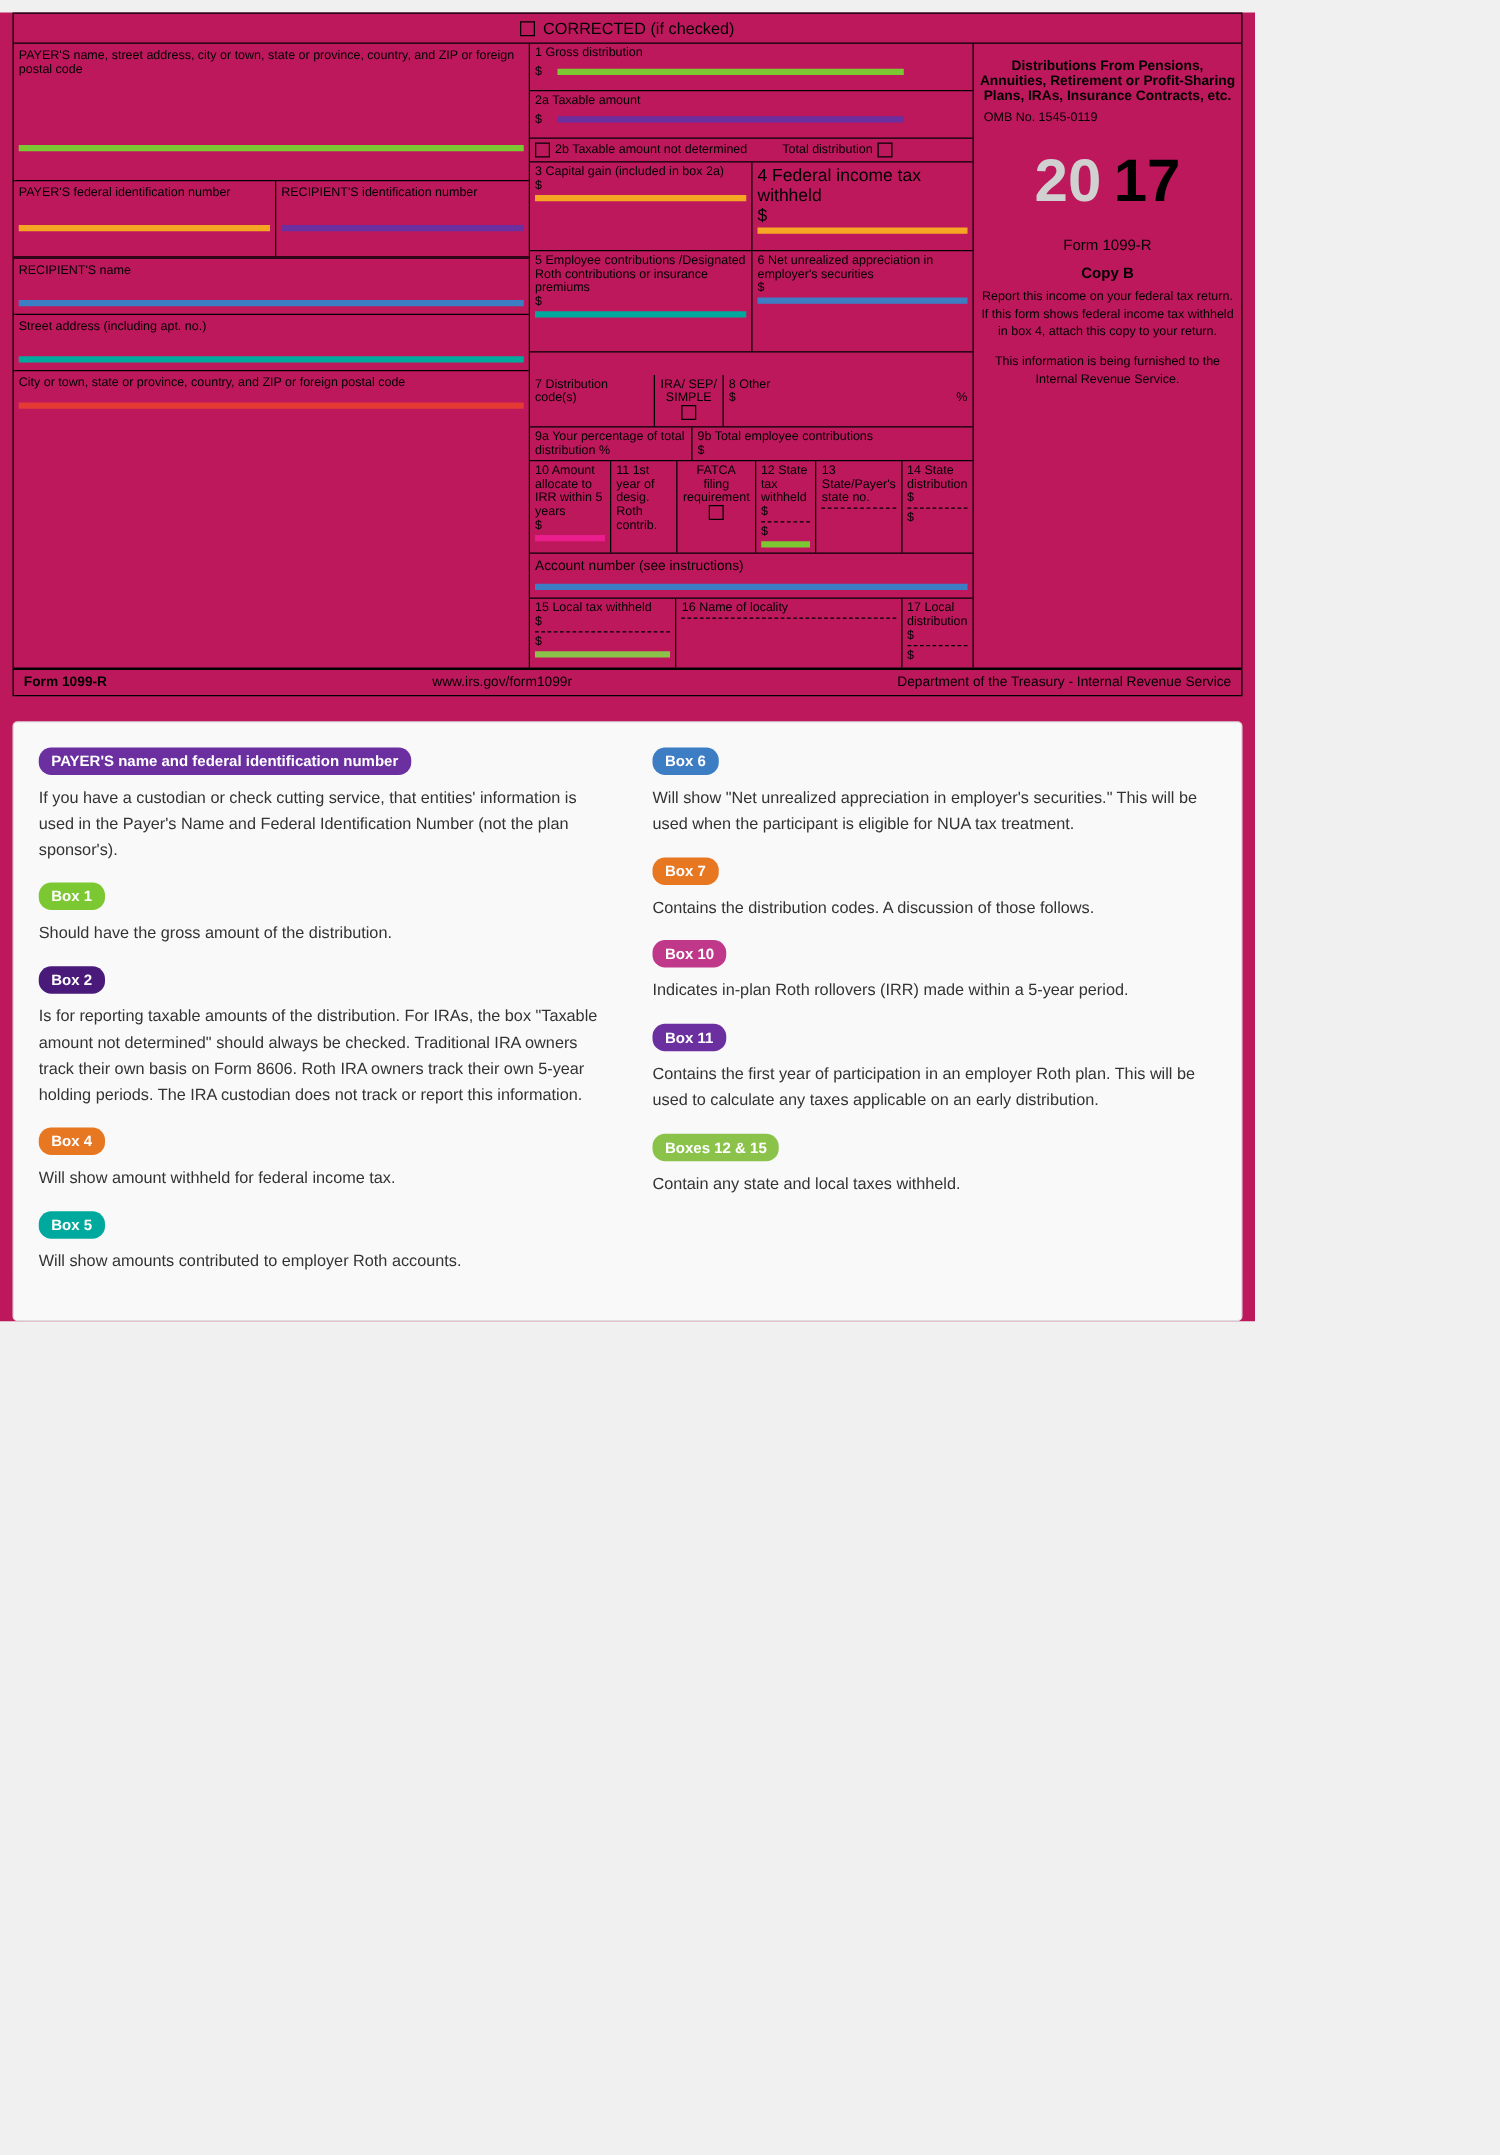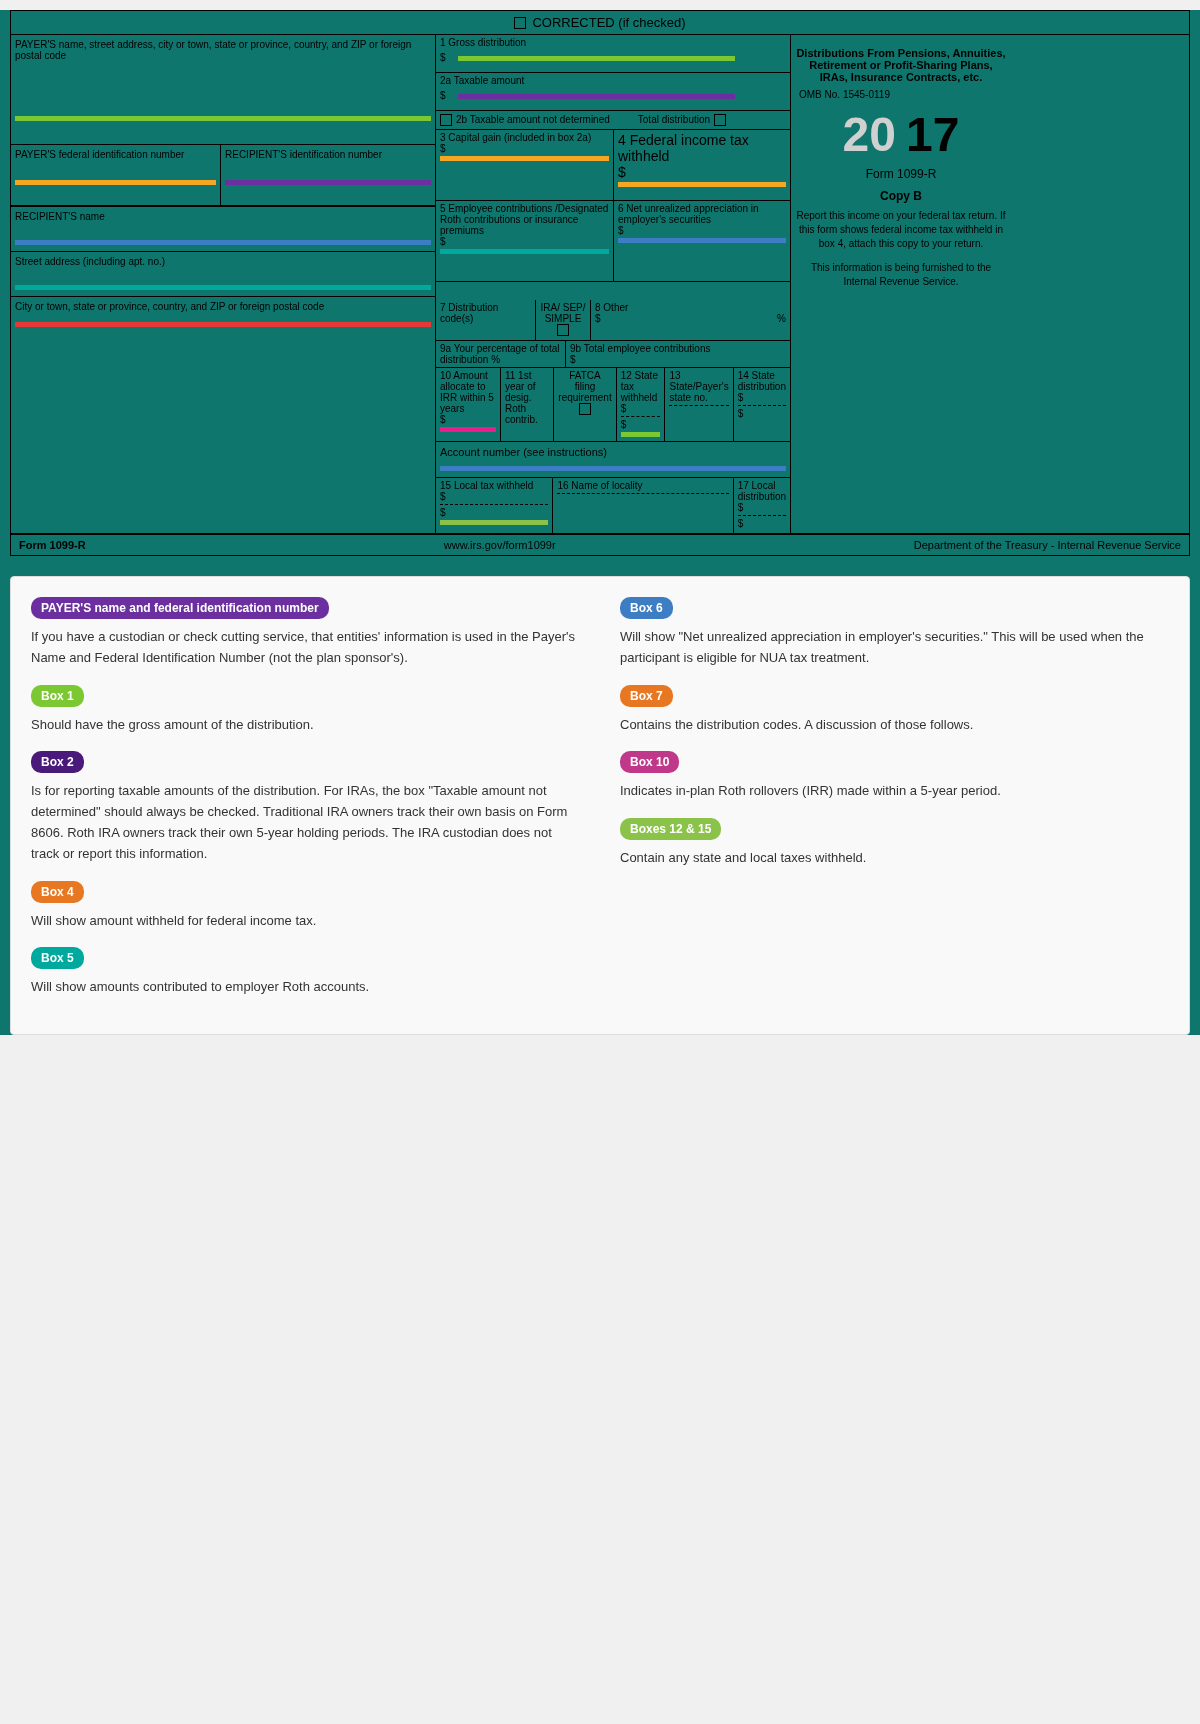--- a/index.html
+++ b/index.html
@@ -1,18 +1,18 @@
 <!DOCTYPE html>
 <html><head>
   <meta charset="utf-8">
   <style>
     * { box-sizing: border-box; margin: 0; padding: 0; }
     body { font-family: Arial, sans-serif; font-size: 11px; background: #f0f0f0; width: 1200px; }
 
-    .page { background: #0f766e; width: 1200px; }
+    .page { background: #be185d; width: 1004px; }
 
     
     .form-section { border: 1px solid #000; margin: 10px; position: relative; }
 
     .corrected-header { text-align: center; padding: 4px; font-size: 13px; border-bottom: 1px solid #000; display: flex; align-items: center; justify-content: center; gap: 6px; }
     .checkbox-sq { width: 12px; height: 12px; border: 1px solid #000; display: inline-block; }
 
     .form-body { display: flex; }
 
     
@@ -63,21 +63,21 @@
     .box14 { flex: 1; padding: 2px 4px; font-size: 10px; }
 
     .account-row { border-bottom: 1px solid #000; }
     .boxes-15-17 { display: flex; }
     .box15 { width: 130px; border-right: 1px solid #000; padding: 2px 4px; font-size: 10px; min-height: 55px; }
     .box16 { width: 200px; border-right: 1px solid #000; padding: 2px 4px; font-size: 10px; }
     .box17 { flex: 1; padding: 2px 4px; font-size: 10px; }
 
     
     .col-right { width: 220px; padding: 4px; font-size: 10px; }
-    .year-block { display: flex; align-items: center; justify-content: center; gap: 10px; margin: 5px 0; }
+    .year-block { display: flex; align-items: center; justify-content: center; gap: 10px; margin: 16px 0; }
     .year-big { font-size: 48px; font-weight: bold; color: #d0d0d0; }
     .year-17 { font-size: 48px; font-weight: bold; }
     .form-label { font-size: 12px; text-align: center; margin-top: 4px; }
     .copy-b { font-size: 12px; font-weight: bold; text-align: center; margin-top: 8px; }
     .copy-b-text { font-size: 10px; text-align: center; line-height: 1.4; }
     .irs-notice { font-size: 10px; text-align: center; margin-top: 10px; line-height: 1.4; }
 
     .omb-row { display: flex; justify-content: space-between; align-items: center; padding: 2px 4px; }
 
     .form-footer { display: flex; justify-content: space-between; padding: 4px 8px; border-top: 2px solid #000; font-size: 11px; }
@@ -371,20 +371,24 @@
         <div class="exp-item">
           <div class="box-badge badge-orange" style="background:#e87722;">Box 7</div>
           <div class="exp-text">Contains the distribution codes. A discussion of those follows.</div>
         </div>
 
         <div class="exp-item">
           <div class="box-badge badge-magenta">Box 10</div>
           <div class="exp-text">Indicates in-plan Roth rollovers (IRR) made within a 5-year period.</div>
         </div>
 
+        <div class="exp-item">
+          <div class="box-badge badge-purple">Box 11</div>
+          <div class="exp-text">Contains the first year of participation in an employer Roth plan. This will be used to calculate any taxes applicable on an early distribution.</div>
+        </div>
 
         <div class="exp-item">
           <div class="box-badge badge-lime">Boxes 12 &amp; 15</div>
           <div class="exp-text">Contain any state and local taxes withheld.</div>
         </div>
 
       </div>
     </div>
   </div>
 

